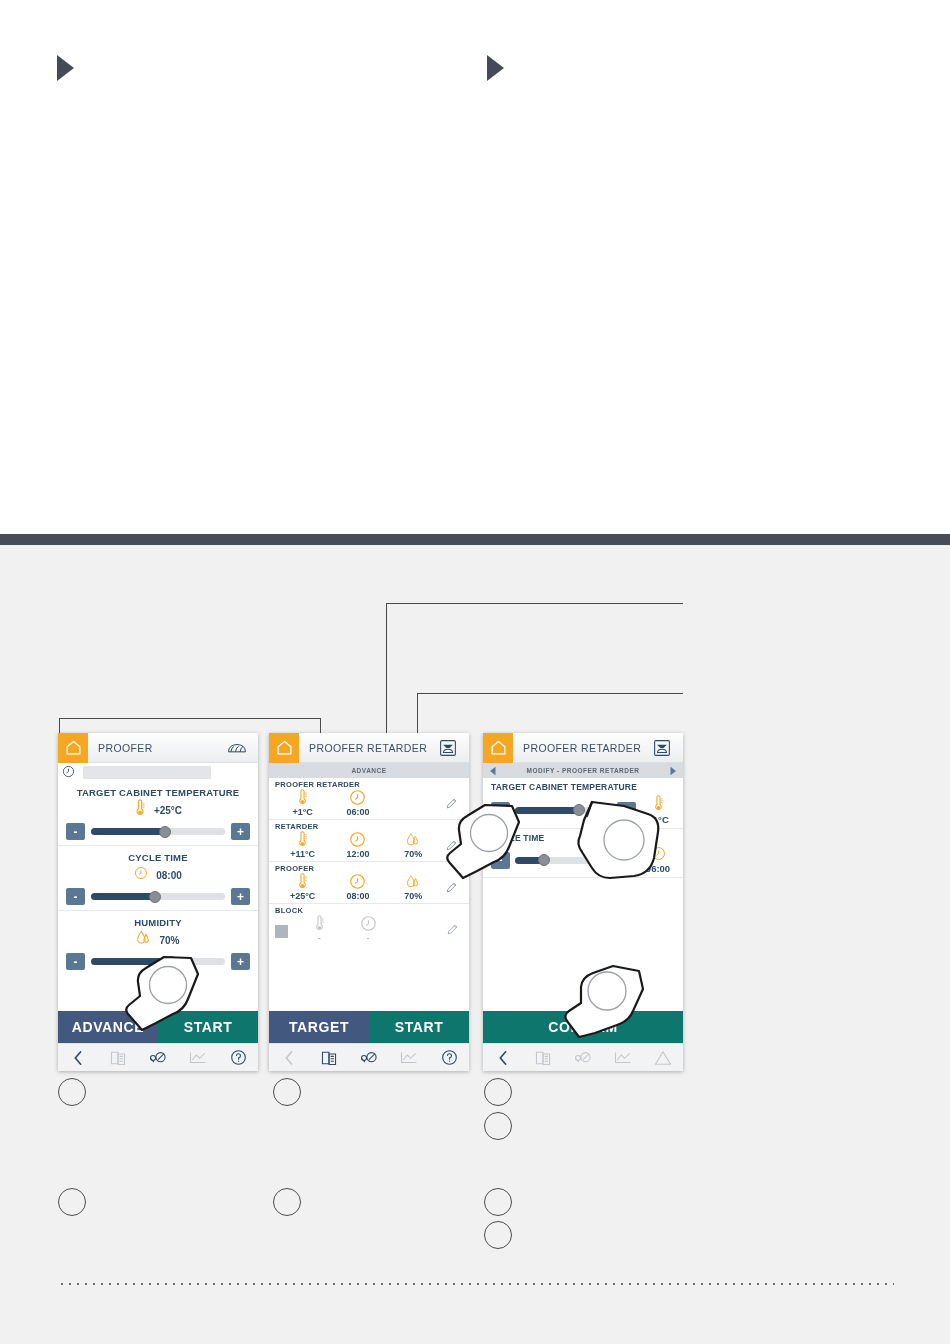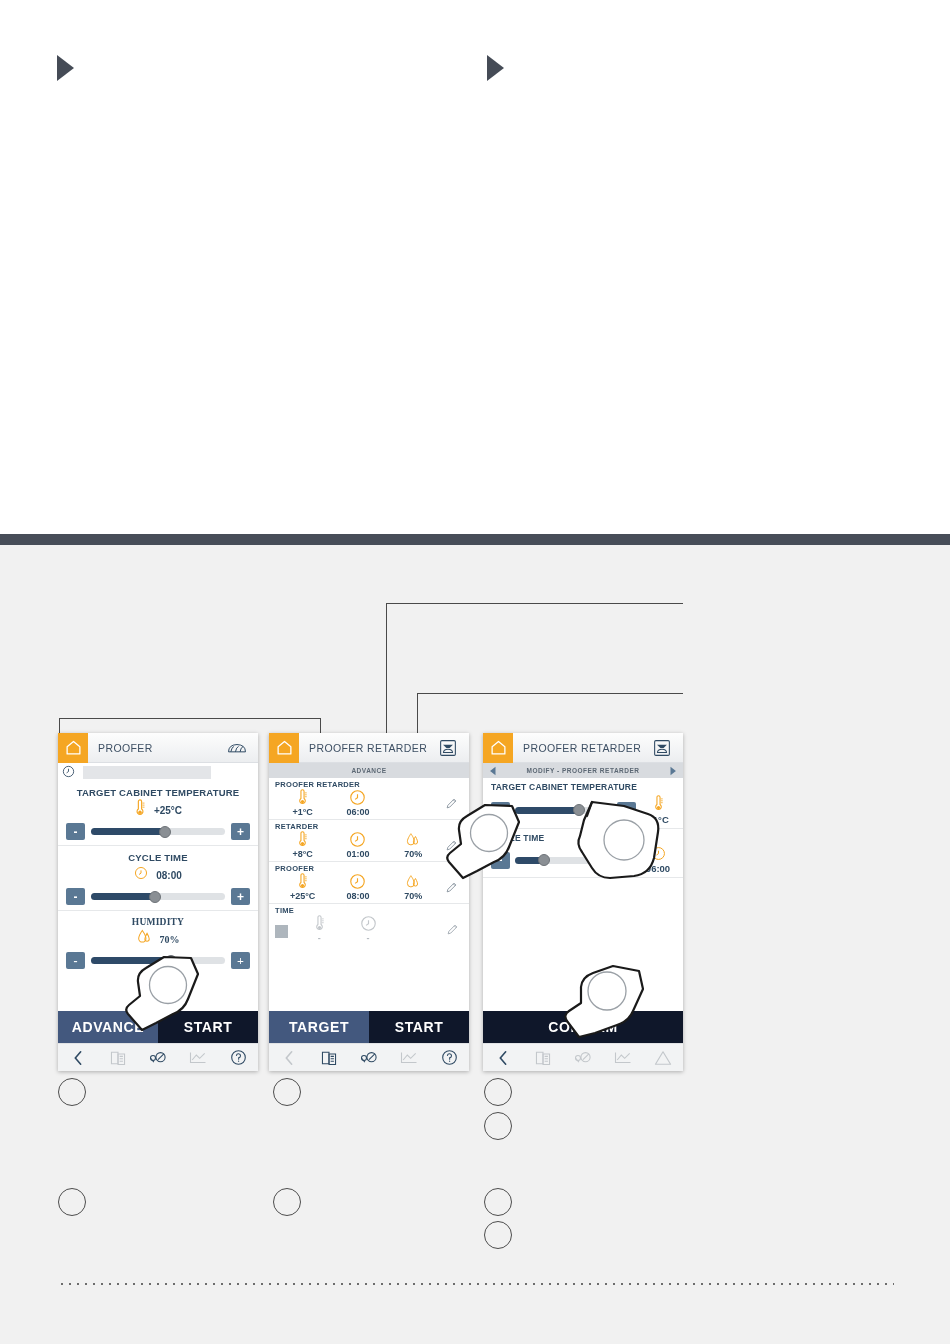--- a/index.html
+++ b/index.html
@@ -120,21 +120,21 @@
   .mrow-side { width:34px; display:flex; flex-direction:column; align-items:center; }
   .mrow-side .mval { font-size:9.5px; font-weight:700; color:#2f4a63; margin-top:2px; }
 
   
   .actions { display:flex; height:32px; flex:0 0 32px; }
   .btn {
     flex:1; display:flex; align-items:center; justify-content:center;
     font-size:14px; font-weight:700; letter-spacing:0.6px; color:#ffffff;
   }
   .btn.dark { background:#43587e; }
-  .btn.green { background:#0f172a; }
+  .btn.green { background:#0f766e; }
   .btn.green.full { flex:1 1 100%; }
 
   
   .toolbar {
     height:28px; flex:0 0 28px; background:#f2f3f4;
     border-top:1px solid #e0e2e4;
     display:flex; align-items:center;
   }
   .tb { flex:1; display:flex; align-items:center; justify-content:center; }
 
@@ -247,21 +247,21 @@
         <div class="slider-row">
           <span class="pm">-</span>
           <span class="track">
             <span class="fill" style="width:48%"></span>
             <span class="knob" style="left:calc(48% - 6px)"></span>
           </span>
           <span class="pm">+</span>
         </div>
       </div>
 
-      <div class="ctrl" style="border-bottom:none;font-family:Liberation Serif, serif;">
+      <div class="ctrl" style="border-bottom:none;">
         <div class="ctrl-title">HUMIDITY</div>
         <div class="ctrl-val-row">
           <span>
             <svg width="15" height="16" viewBox="0 0 20 22" fill="none" stroke="#f5a623" stroke-width="1.4">
               <path d="M7 2 C7 2 2 9 2 13 a5 5 0 0 0 10 0 C12 9 7 2 7 2 Z"></path>
               <path d="M13.5 6 C13.5 6 10.5 11 10.5 13.8 a3 3 0 0 0 6 0 C16.5 11 13.5 6 13.5 6 Z"></path>
             </svg>
           </span>
           <span class="ctrl-val">70%</span>
         </div>
@@ -369,28 +369,28 @@
 
       <div class="phase">
         <div class="phase-name">RETARDER</div>
         <div class="phase-grid">
           <div class="pcell">
             <svg width="11" height="17" viewBox="0 0 14 22" fill="none" stroke="#f5a623" stroke-width="1.4">
               <path d="M5 3 a2 2 0 0 1 4 0 v9.2 a3.6 3.6 0 1 1 -4 0 Z"></path>
               <circle cx="7" cy="16.2" r="2.1" fill="#f5a623" stroke="none"></circle>
               <path d="M10 5 h2.5 M10 7.5 h2.5 M10 10 h2.5" stroke-width="1"></path>
             </svg>
-            <span class="pval">+8°C</span>
+            <span class="pval">+11°C</span>
           </div>
           <div class="pcell">
             <svg width="17" height="17" viewBox="0 0 24 24" fill="none" stroke="#f5a623" stroke-width="1.6">
               <circle cx="12" cy="12" r="9.5"></circle>
                 <path d="M12 7.5 V12.2 L8.6 14.6"></path>
             </svg>
-            <span class="pval">01:00</span>
+            <span class="pval">12:00</span>
           </div>
           <div class="pcell">
             <svg width="14" height="16" viewBox="0 0 20 22" fill="none" stroke="#f5a623" stroke-width="1.4">
               <path d="M7 2 C7 2 2 9 2 13 a5 5 0 0 0 10 0 C12 9 7 2 7 2 Z"></path>
               <path d="M13.5 6 C13.5 6 10.5 11 10.5 13.8 a3 3 0 0 0 6 0 C16.5 11 13.5 6 13.5 6 Z"></path>
             </svg>
             <span class="pval">70%</span>
           </div>
           <div class="pcell pen">
             <svg width="13" height="13" viewBox="0 0 18 18" fill="none" stroke="#7f8b97" stroke-width="1.2">
@@ -429,21 +429,21 @@
           <div class="pcell pen">
             <svg width="13" height="13" viewBox="0 0 18 18" fill="none" stroke="#7f8b97" stroke-width="1.2">
               <path d="M3 15 L4 11.5 L12.5 3 L15 5.5 L6.5 14 Z"></path>
                 <path d="M11.5 4 L14 6.5"></path>
             </svg>
           </div>
         </div>
       </div>
 
       <div class="phase" style="border-bottom:none;">
-        <div class="phase-name">TIME</div>
+        <div class="phase-name">BLOCK</div>
         <div class="phase-grid">
           <div class="pcell box">
             <span class="gray-square"></span>
           </div>
           <div class="pcell">
             <svg width="11" height="17" viewBox="0 0 14 22" fill="none" stroke="#c3c7cb" stroke-width="1.4">
               <path d="M5 3 a2 2 0 0 1 4 0 v9.2 a3.6 3.6 0 1 1 -4 0 Z"></path>
               <circle cx="7" cy="16.2" r="2.1" fill="#c3c7cb" stroke="none"></circle>
               <path d="M10 5 h2.5 M10 7.5 h2.5 M10 10 h2.5" stroke-width="1"></path>
             </svg>

